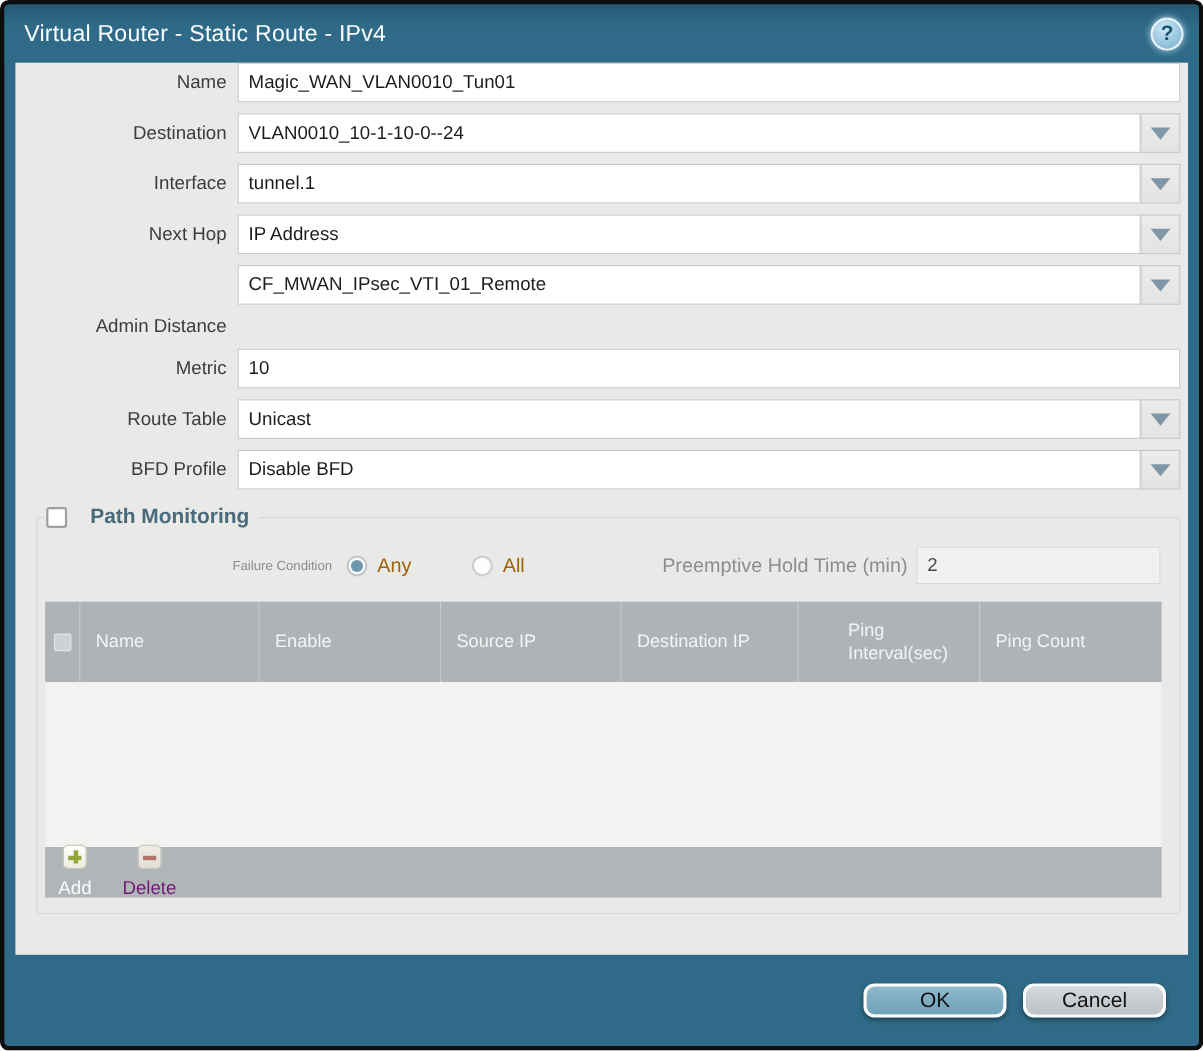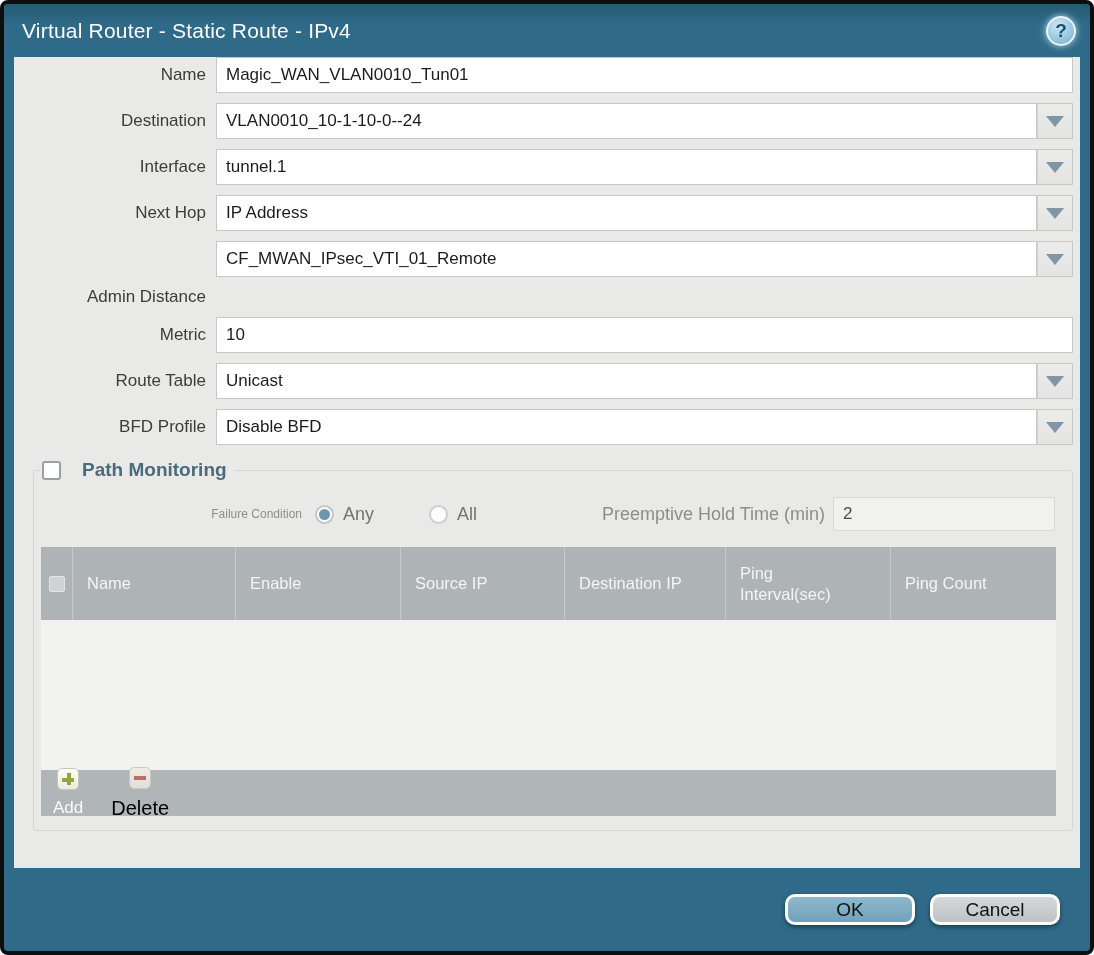--- a/index.html
+++ b/index.html
@@ -94,21 +94,21 @@
   .radio {
     width: 19px; height: 19px; border-radius: 50%;
     background: #fdfdfc; border: 2px solid #cccfd1;
     margin-left: 13px; flex: none; position: relative; cursor: pointer;
   }
   .radio.selected { border-color: #c2c7ca; }
   .radio.selected::after {
     content: ""; position: absolute; inset: 2px;
     border-radius: 50%; background: #6e97ab;
   }
-  .radio-label { color: #737373; font-size: 18px; margin-left: 9px; }
+  .radio-label { color: #a16207; font-size: 18px; margin-left: 9px; }
   .radio-label.second-lbl { margin-left: 9px; }
   .pht-label { margin-left: auto; color: #8d8d8d; font-size: 18px; }
   .pht-input {
     width: 222px; height: 34px; margin-left: 8px;
     background: #f1f1ef; border: 1px solid #d9d9d6;
     font-family: "Liberation Sans", sans-serif;
     font-size: 17px; color: #4c4c4c; padding: 0 9px; outline: none;
   }
 
   
@@ -123,21 +123,21 @@
     border-right: 1px solid #c6cacc;
     line-height: 1.25;
   }
   .th:last-child { border-right: none; }
   .th.c-check { width: 32px; flex: none; padding: 6px; justify-content: center; }
   .th.c-name { width: 163px; flex: none; }
   .th.c-enable { width: 165px; flex: none; }
   .th.c-srcip { width: 164px; flex: none; }
   .th.c-dstip { width: 161px; flex: none; }
   .th.c-ping { width: 165px; flex: none; }
-  .th.c-ping span { display: inline-block; max-width: 110px; }
+  .th.c-ping span { display: inline-block; max-width: 110px; margin-left: 31px; }
   .th.c-count { flex: 1; }
   .hdr-checkbox {
     width: 16px; height: 16px; border-radius: 2px;
     background: #ced2d4; border: 1px solid #e3e5e6; cursor: pointer;
   }
   .tbl-body { height: 150px; background: #f2f2f0; }
   .tbl-footer {
     height: 46px; background: #b0b5b8;
     display: flex; align-items: center; padding: 0 12px; gap: 28px;
   }
@@ -150,21 +150,21 @@
     content: ""; position: absolute; background: #93a53b;
   }
   .plus-icon::before { left: 4px; right: 4px; top: 8.5px; height: 4px; }
   .plus-icon::after { top: 4px; bottom: 4px; left: 8.5px; width: 4px; }
   .minus-icon { background: linear-gradient(180deg,#efece6,#e2dfd8); border: 1px solid #ccc9c2; }
   .minus-icon::before {
     content: ""; position: absolute; background: #b3756a;
     left: 4px; right: 4px; top: 8.5px; height: 4px;
   }
   .add-label { color: #fbfbfb; font-size: 17px; }
-  .delete-label { color: #000000; font-size: 20px; }
+  .delete-label { color: #701a75; font-size: 17px; }
 
   
   .bottombar {
     height: 83px;
     display: flex; align-items: center; justify-content: flex-end;
     gap: 15px; padding-right: 30px;
   }
   .btn {
     width: 130px; height: 31px;
     border-radius: 10px; border: 3px solid #fcfcfc;

